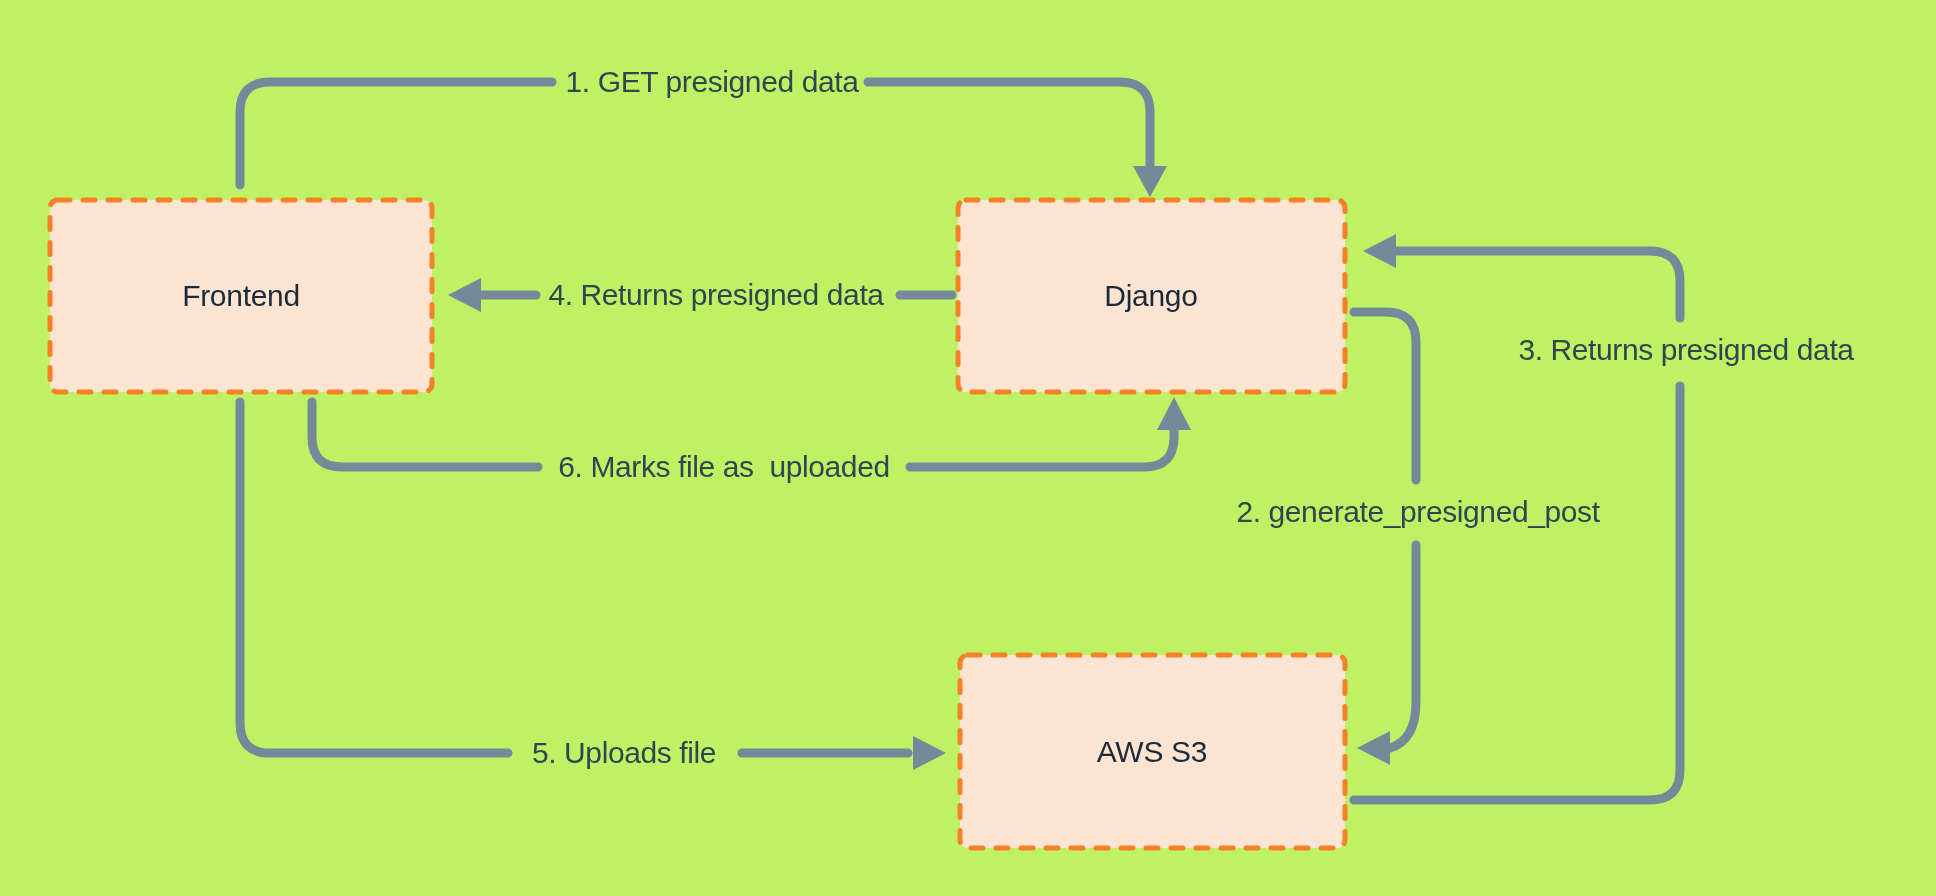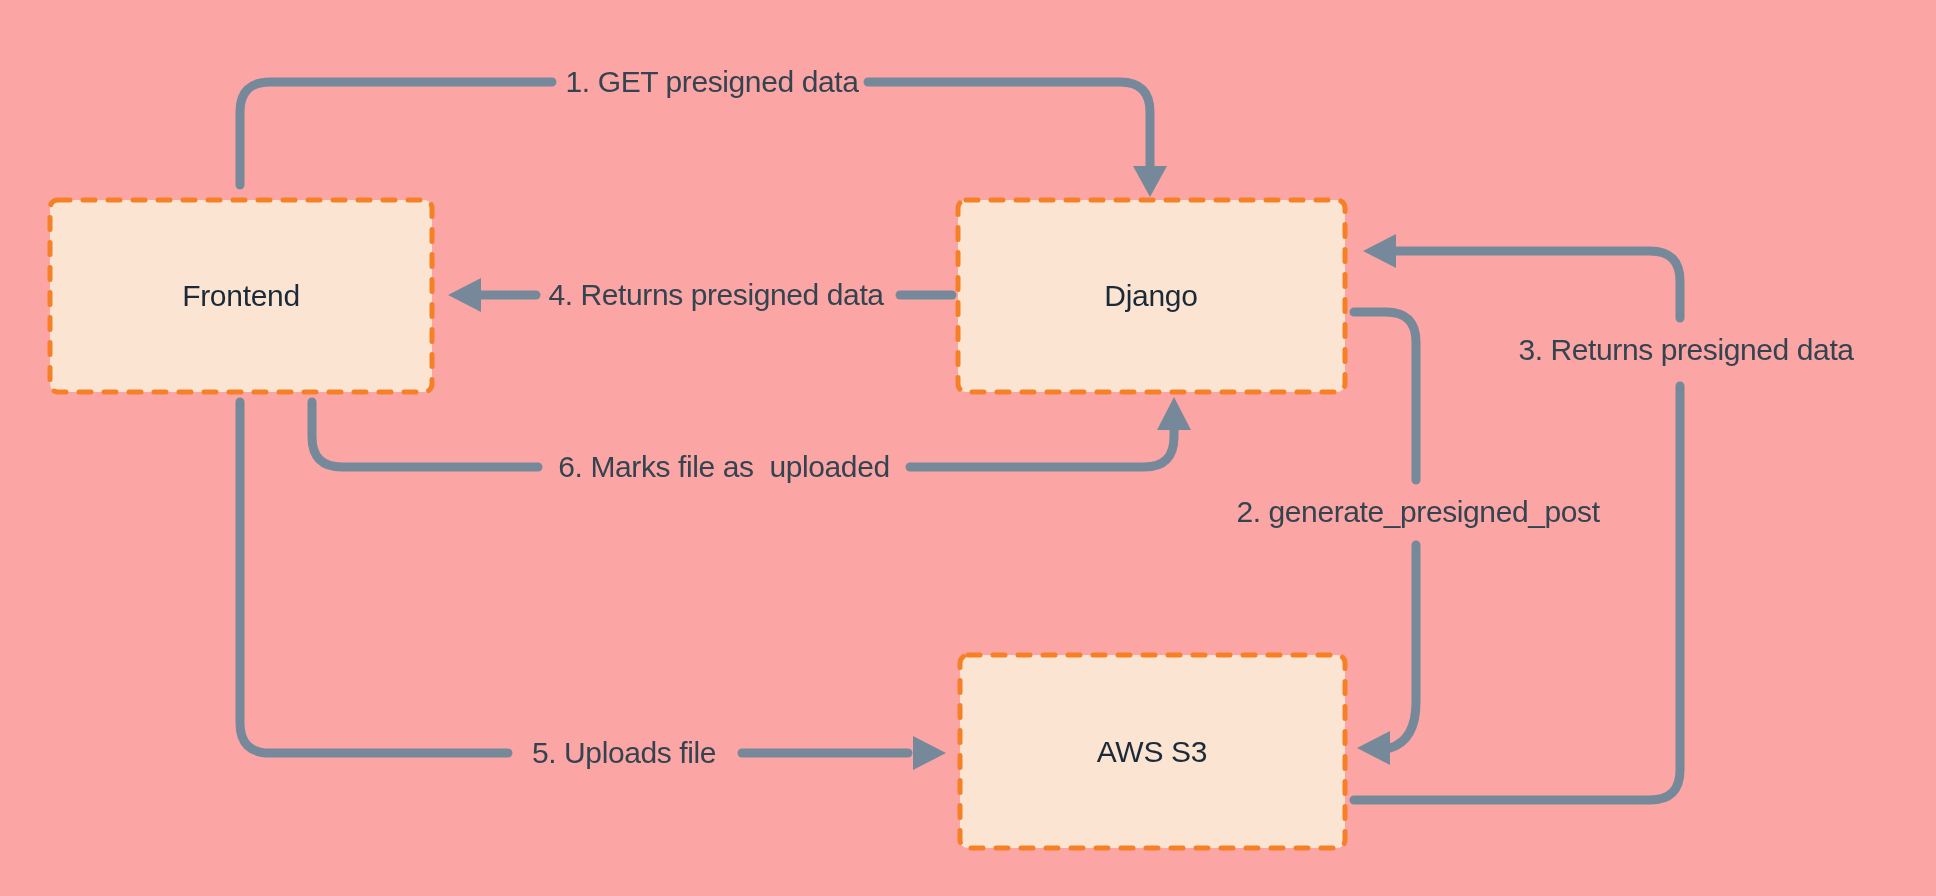--- a/index.html
+++ b/index.html
@@ -4,21 +4,21 @@
 <style>
   html, body {
     margin: 0;
     padding: 0;
     background: #edf2f6;
   }
   .stage {
     position: relative;
     width: 1936px;
     height: 896px;
-    background: #fca5a5;
+    background: #bef264;
     overflow: hidden;
     font-family: "Liberation Sans", sans-serif;
   }
   svg { display: block; }
   .node-box {
     fill: #fce4d3;
     stroke: #f58025;
     stroke-width: 5;
     stroke-dasharray: 12 13;
     stroke-linecap: round;

